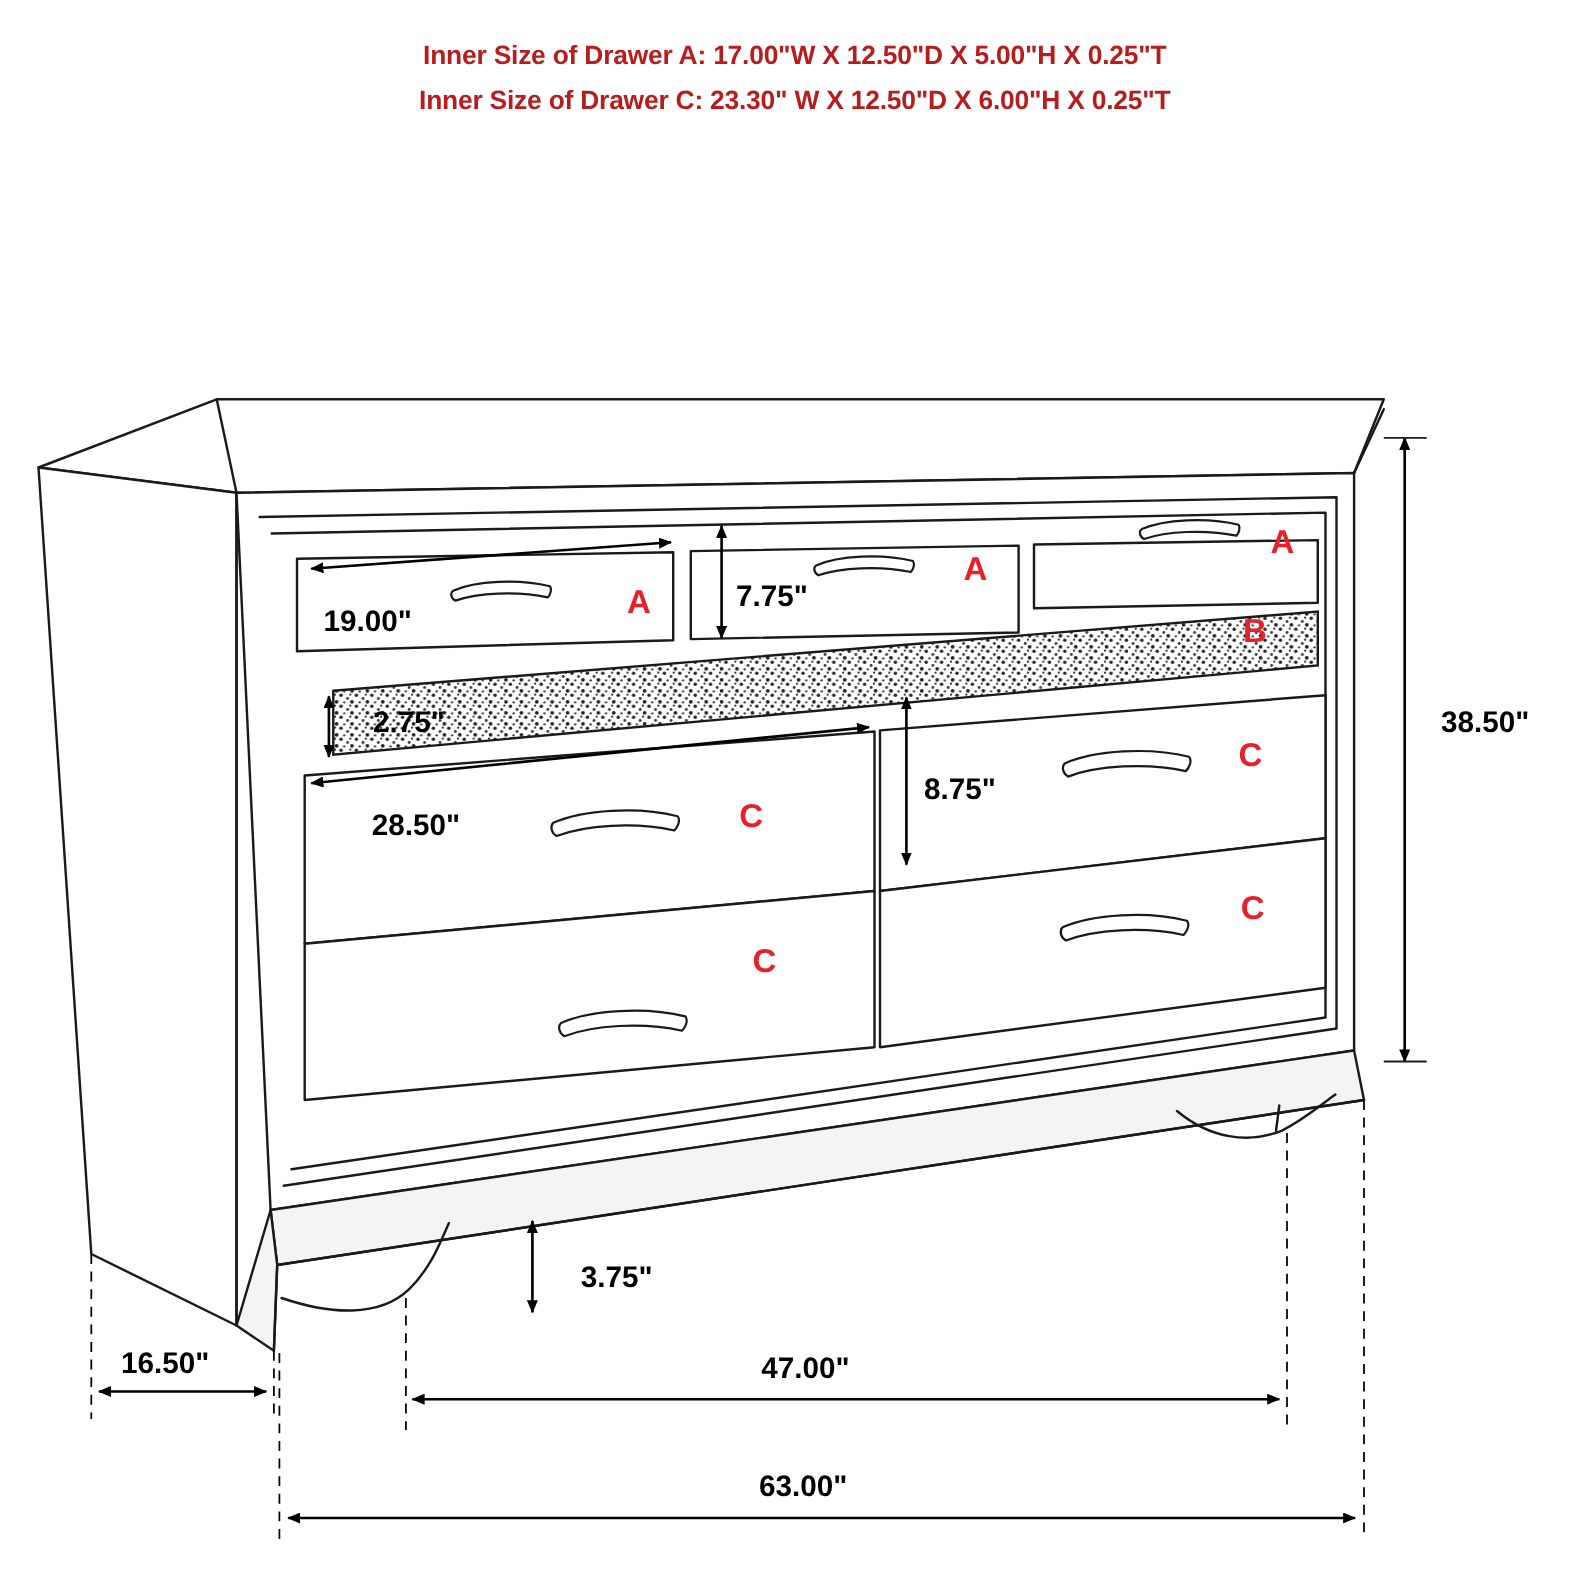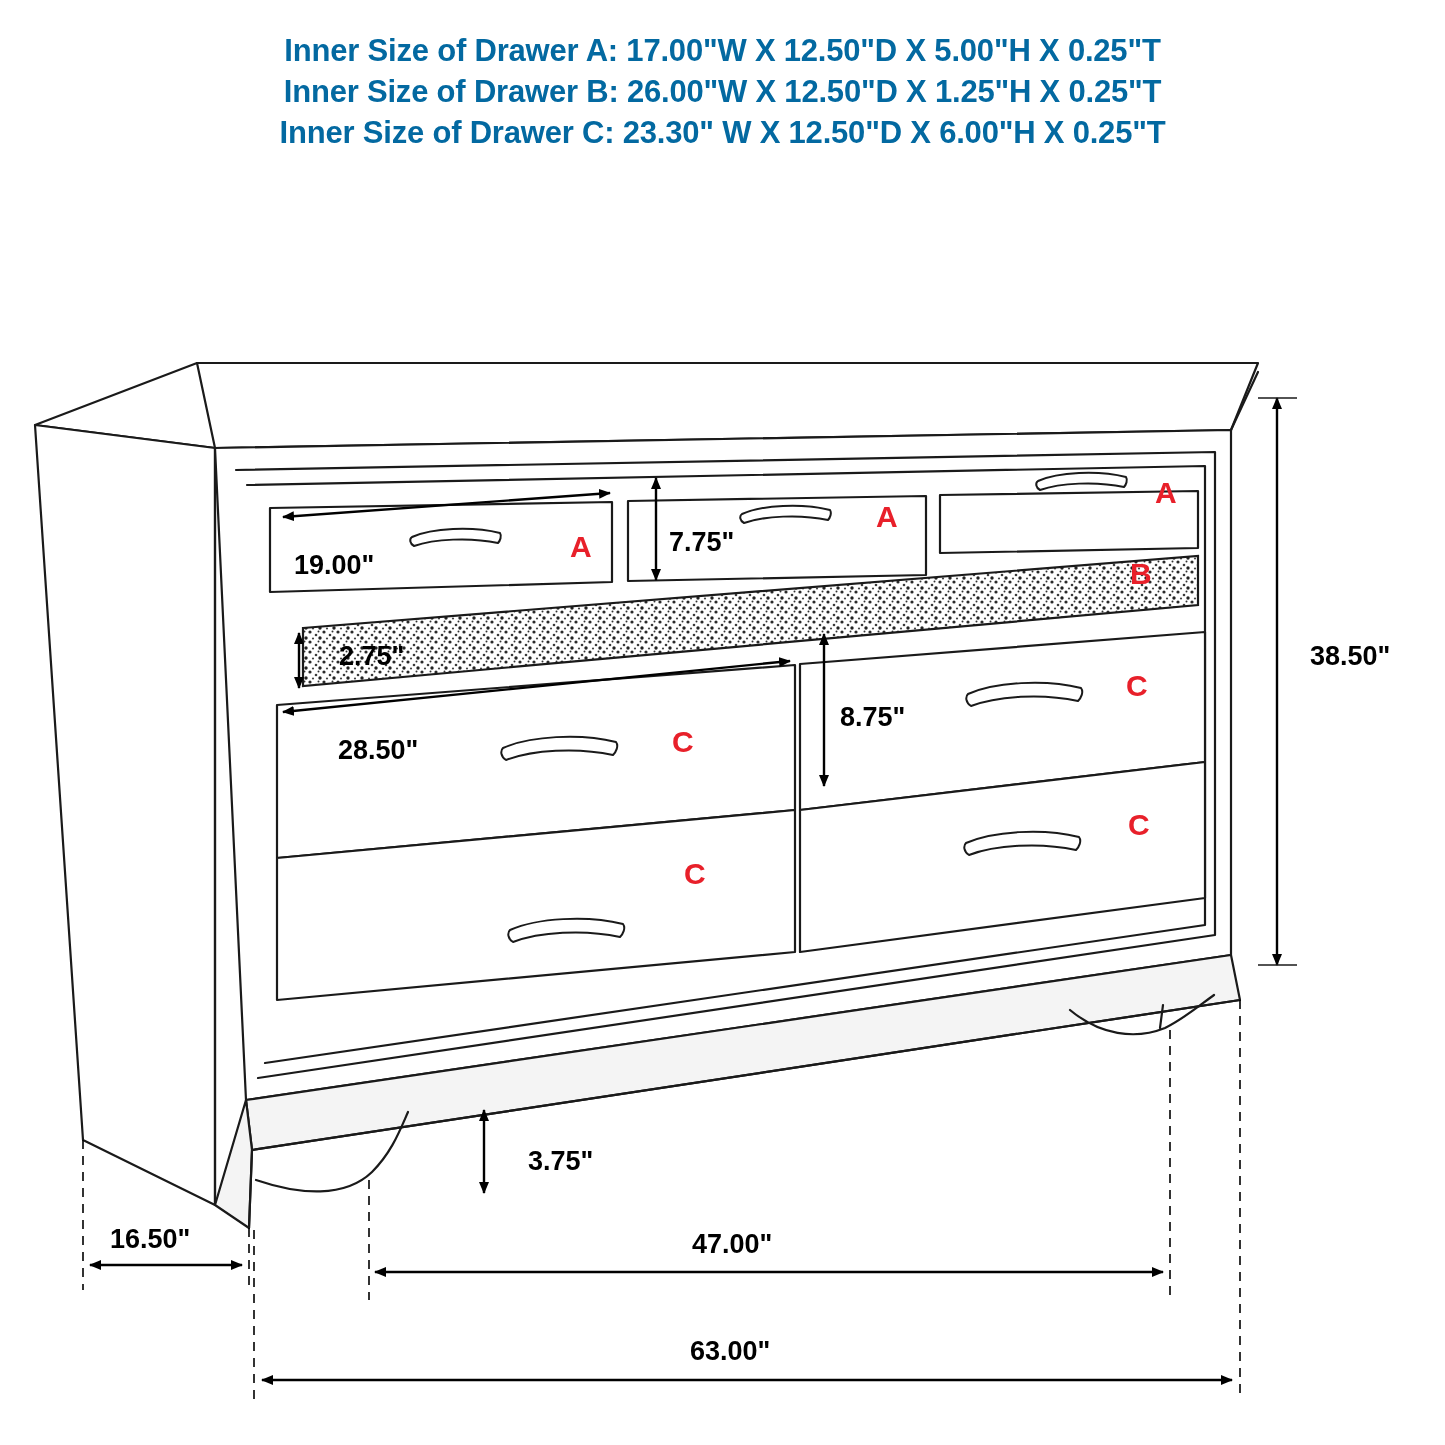--- a/index.html
+++ b/index.html
@@ -21,23 +21,23 @@
     height: 1445px;
   }
   .spec-block {
     position: absolute;
     left: 0;
     top: 30px;
     width: 1445px;
     text-align: center;
   }
   .spec-line {
-    font-size: 31px;
+    font-size: 24px;
     font-weight: bold;
-    color: #0369a1;
+    color: #b91c1c;
     line-height: 41px;
     white-space: nowrap;
     letter-spacing: -0.2px;
   }
   svg.drawing {
     position: absolute;
     left: 0;
     top: 0;
     width: 1445px;
     height: 1445px;
@@ -96,21 +96,20 @@
     stroke-linejoin: round;
   }
 </style>
 </head>
 <body>
 
 <div id="diagram-root">
 
   <div class="spec-block">
     <div class="spec-line">Inner Size of Drawer A: 17.00"W X 12.50"D X 5.00"H X 0.25"T</div>
-    <div class="spec-line">Inner Size of Drawer B: 26.00"W X 12.50"D X 1.25"H X 0.25"T</div>
     <div class="spec-line">Inner Size of Drawer C: 23.30" W X 12.50"D X 6.00"H X 0.25"T</div>
   </div>
 
   <svg class="drawing" viewBox="0 0 1445 1445">
     <defs>
       <marker id="arrH" markerWidth="12" markerHeight="10" refX="11" refY="5" orient="auto" markerUnits="userSpaceOnUse">
         <path d="M0,0 L12,5 L0,10 Z" fill="#000000"></path>
       </marker>
       <marker id="arrHs" markerWidth="12" markerHeight="10" refX="1" refY="5" orient="auto" markerUnits="userSpaceOnUse">
         <path d="M12,0 L0,5 L12,10 Z" fill="#000000"></path>

